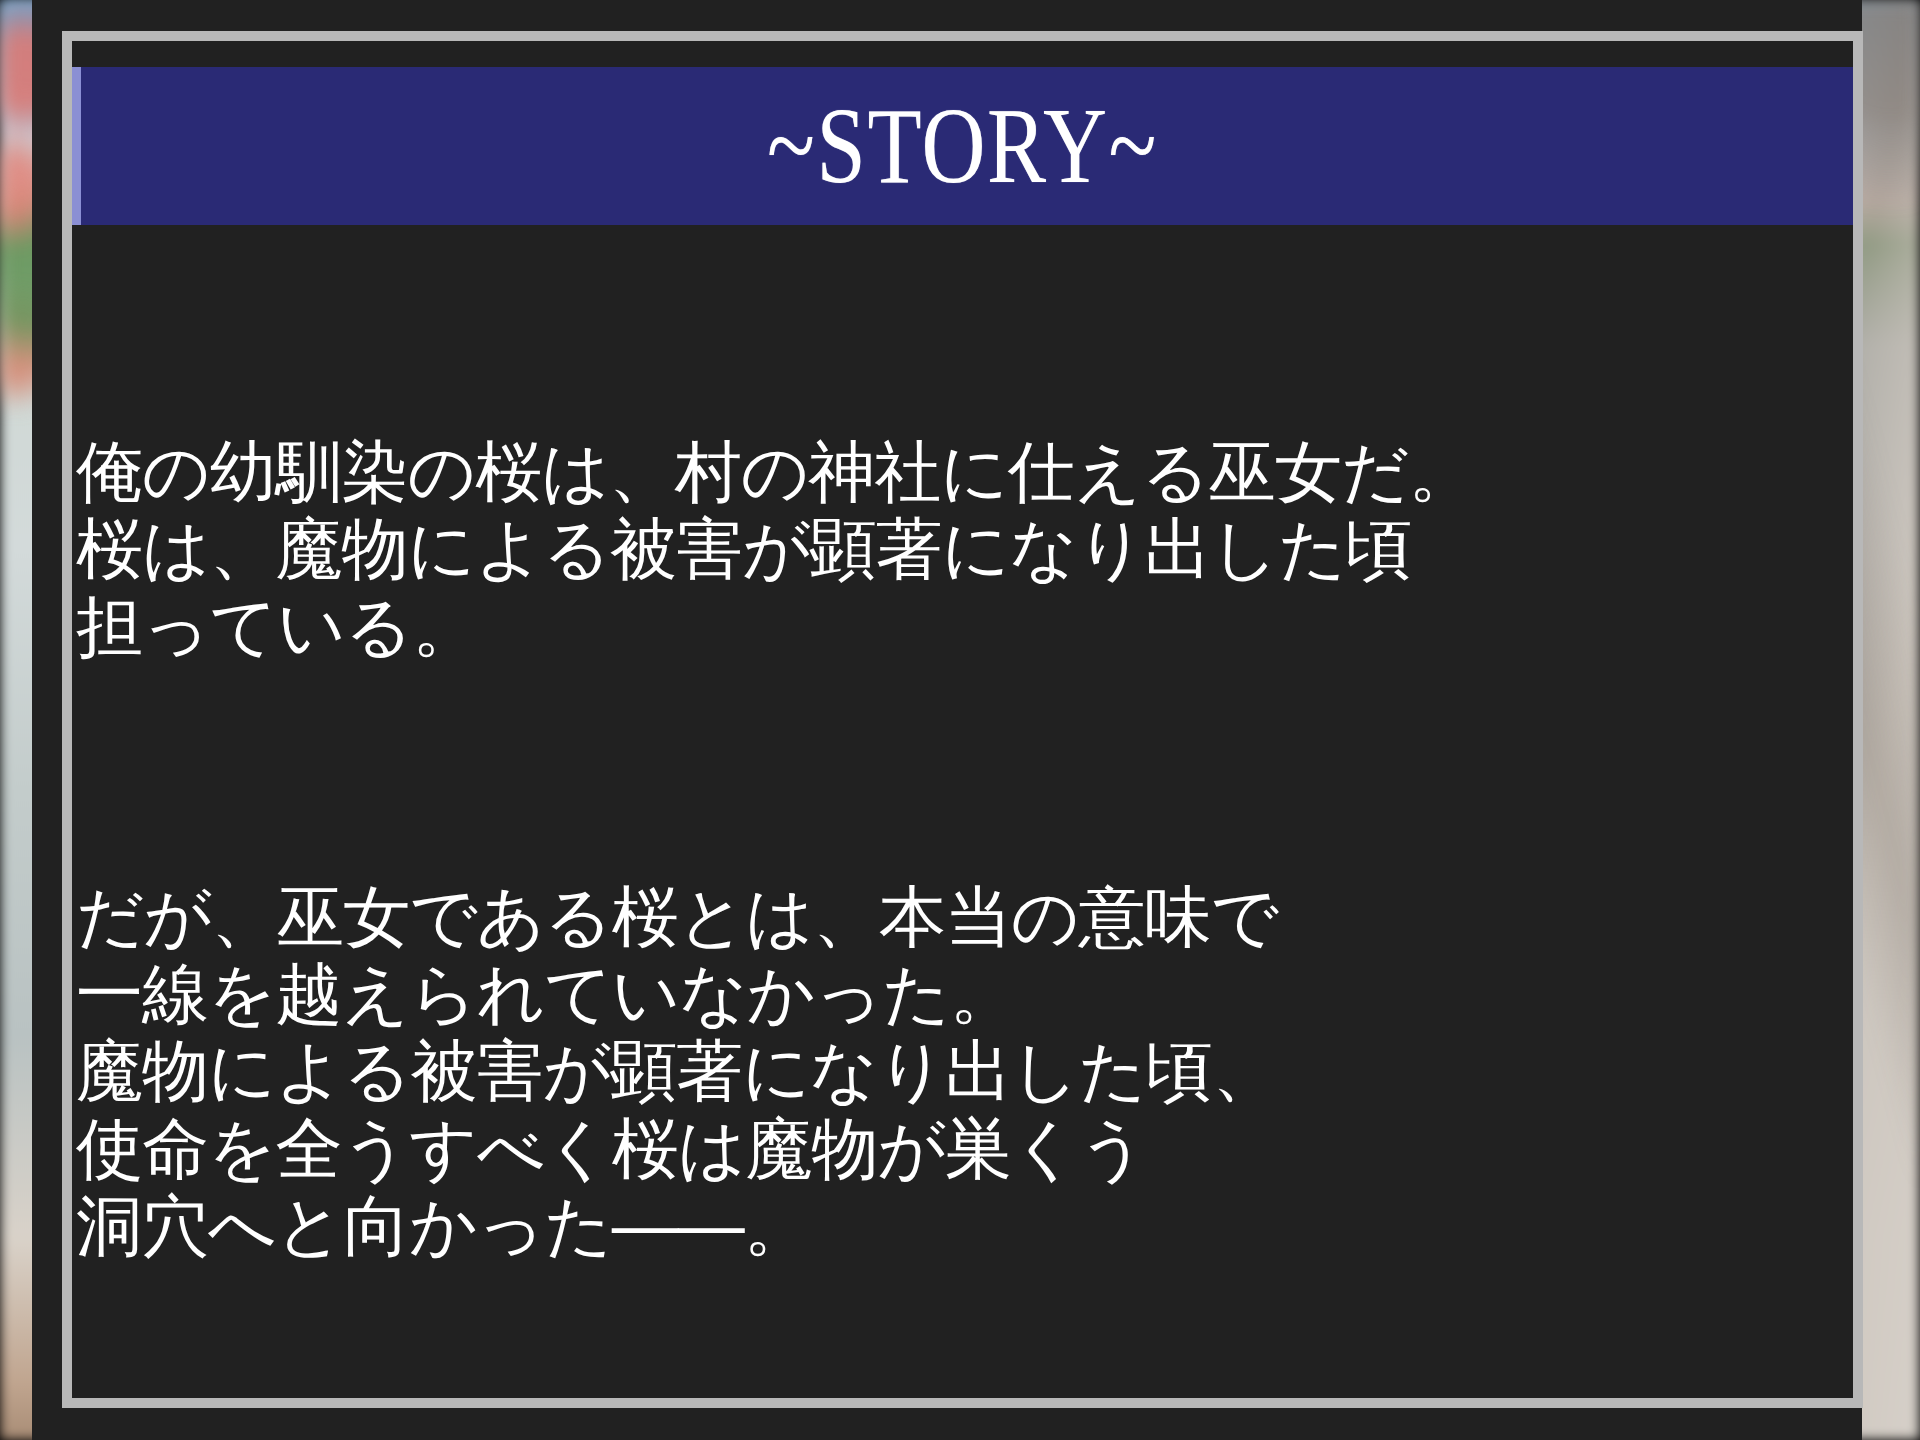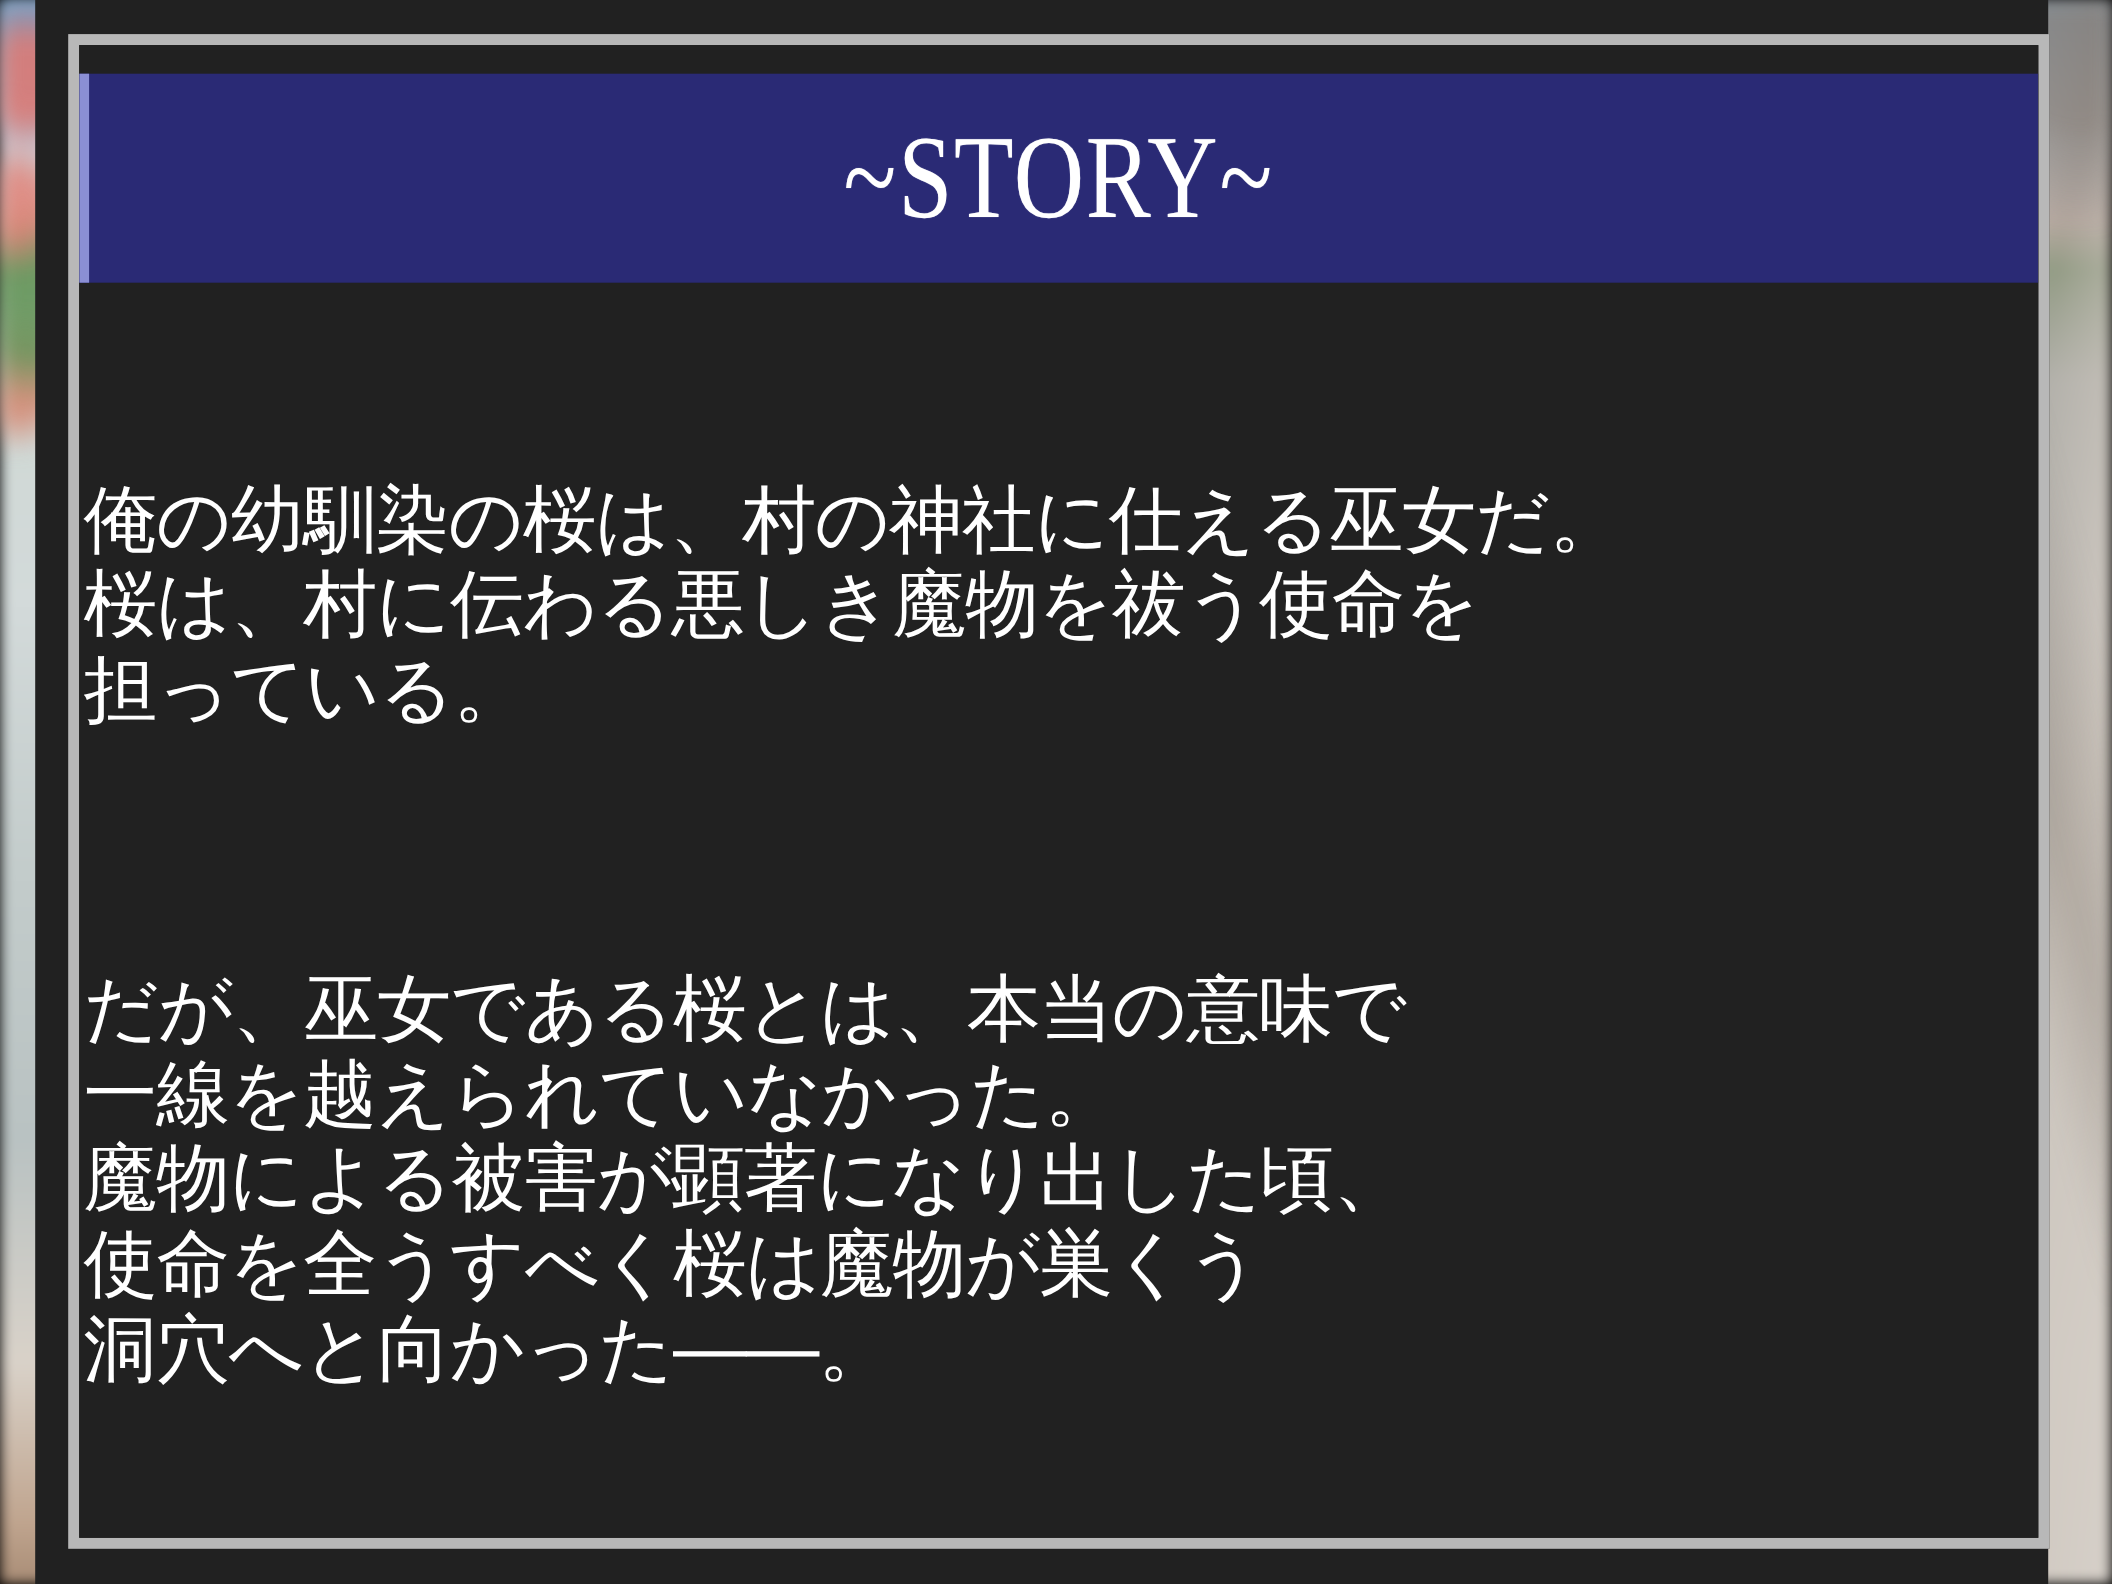--- a/index.html
+++ b/index.html
@@ -86,21 +86,21 @@
     background: #212121;
     overflow: hidden;
   }
 
   
   .title-banner {
     position: absolute;
     left: 0;
     top: 26px;
     width: 100%;
-    height: 190px;
+    height: 158px;
     background: #2a2a75;
     display: flex;
     align-items: center;
     justify-content: center;
   }
   .title-banner::before {
     content: "";
     position: absolute;
     left: 0;
     top: 0;
@@ -152,21 +152,21 @@
 
   <div class="frame">
     <div class="panel">
 
       <div class="title-banner">
         <div class="title-text">~STORY~</div>
       </div>
 
       <div class="story-body">
         <p class="story-para">俺の幼馴染の桜は、村の神社に仕える巫女だ。
-桜は、村に伝わる悪しき魔物を祓う使命を
+桜は、魔物による被害が顕著になり出した頃
 担っている。</p>
         <p class="story-para">だが、巫女である桜とは、本当の意味で
 一線を越えられていなかった。
 魔物による被害が顕著になり出した頃、
 使命を全うすべく桜は魔物が巣くう
 洞穴へと向かった――。</p>
       </div>
 
     </div>
   </div>

